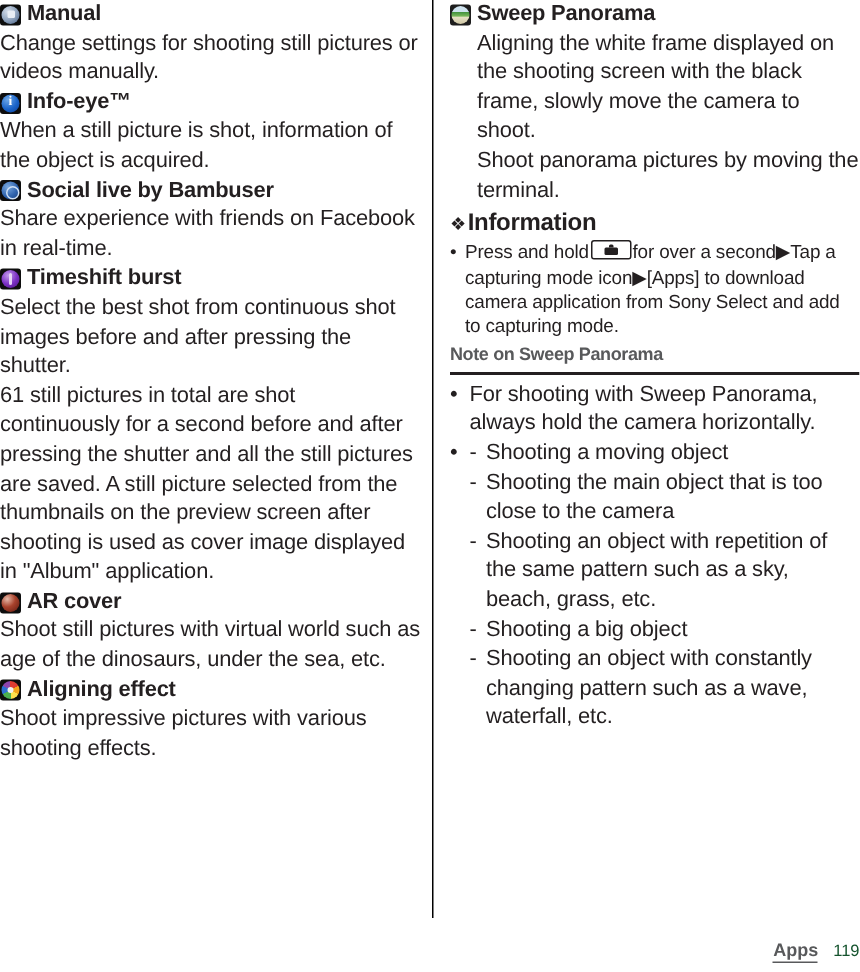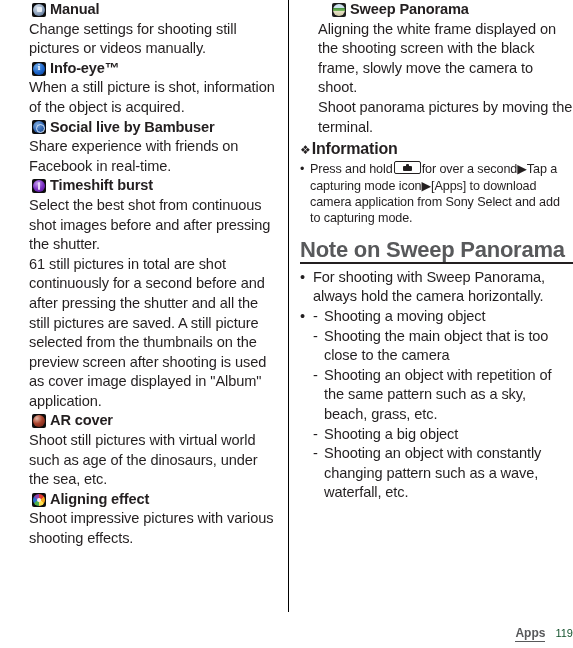--- a/index.html
+++ b/index.html
@@ -38,30 +38,28 @@
   }
   .col-right {
     width: 284px;
     padding: 0 0 0 11px;
   }
   .body-para {
     font-size: 14.6px;
     line-height: 19.6px;
     letter-spacing: -0.1px;
     color: #231f20;
-    padding-left: 29px;
   }
 
   
   .entry-head {
     display: flex;
     align-items: center;
     gap: 4px;
     height: 19.6px;
-    margin-left: 32px;
   }
   .entry-head .title {
     font-size: 14.6px;
     font-weight: bold;
     letter-spacing: -0.15px;
     color: #231f20;
     line-height: 19.6px;
     white-space: nowrap;
   }
   .appicon {
@@ -225,22 +223,21 @@
     content: "";
     position: absolute;
     left: 11px; top: 2px;
     width: 3.5px; height: 2px;
     background: #231f20;
     border-radius: 1px 1px 0 0;
   }
 
   
   .section-head {
-    margin-top: 13px;
-    font-size: 22px;
+    font-size: 12px;
     font-weight: bold;
     letter-spacing: -0.25px;
     color: #58595b;
     line-height: 20px;
     padding-bottom: 2px;
     border-bottom: 2px solid #231f20;
   }
 
   
   .dot-list {

